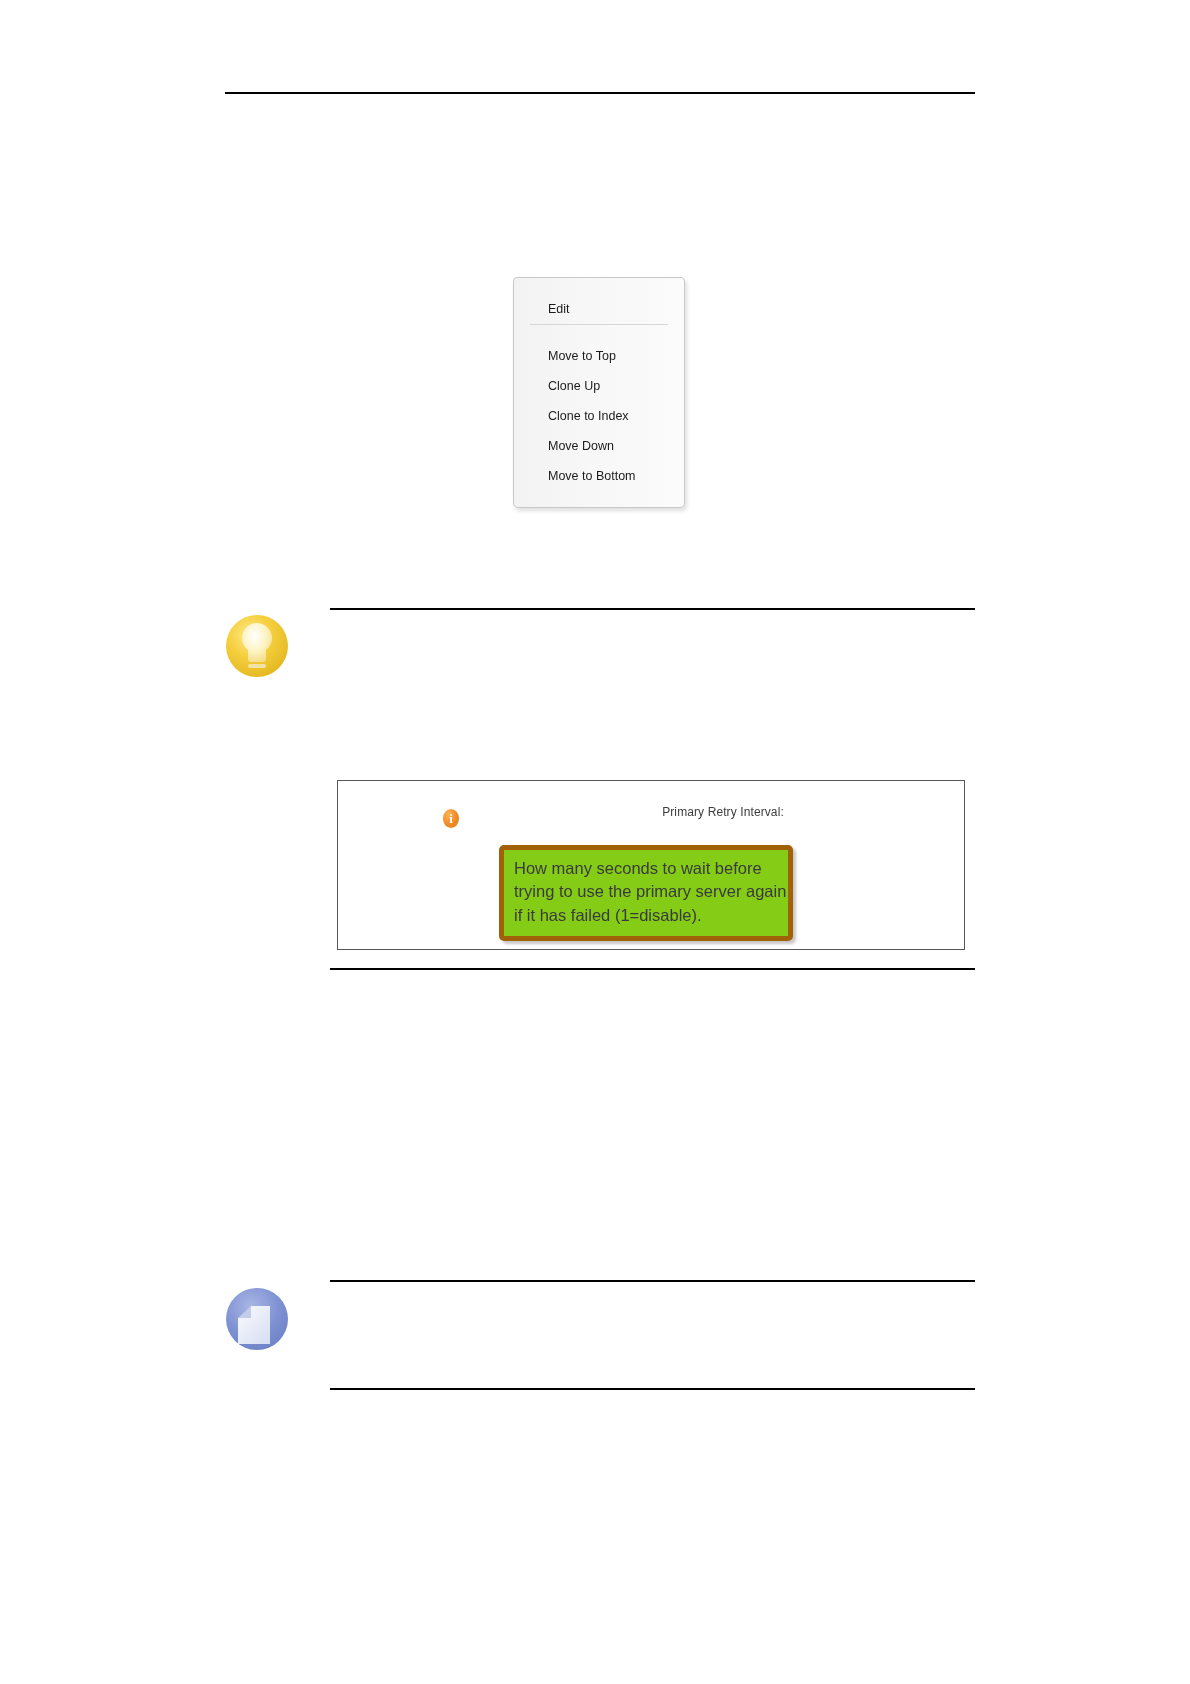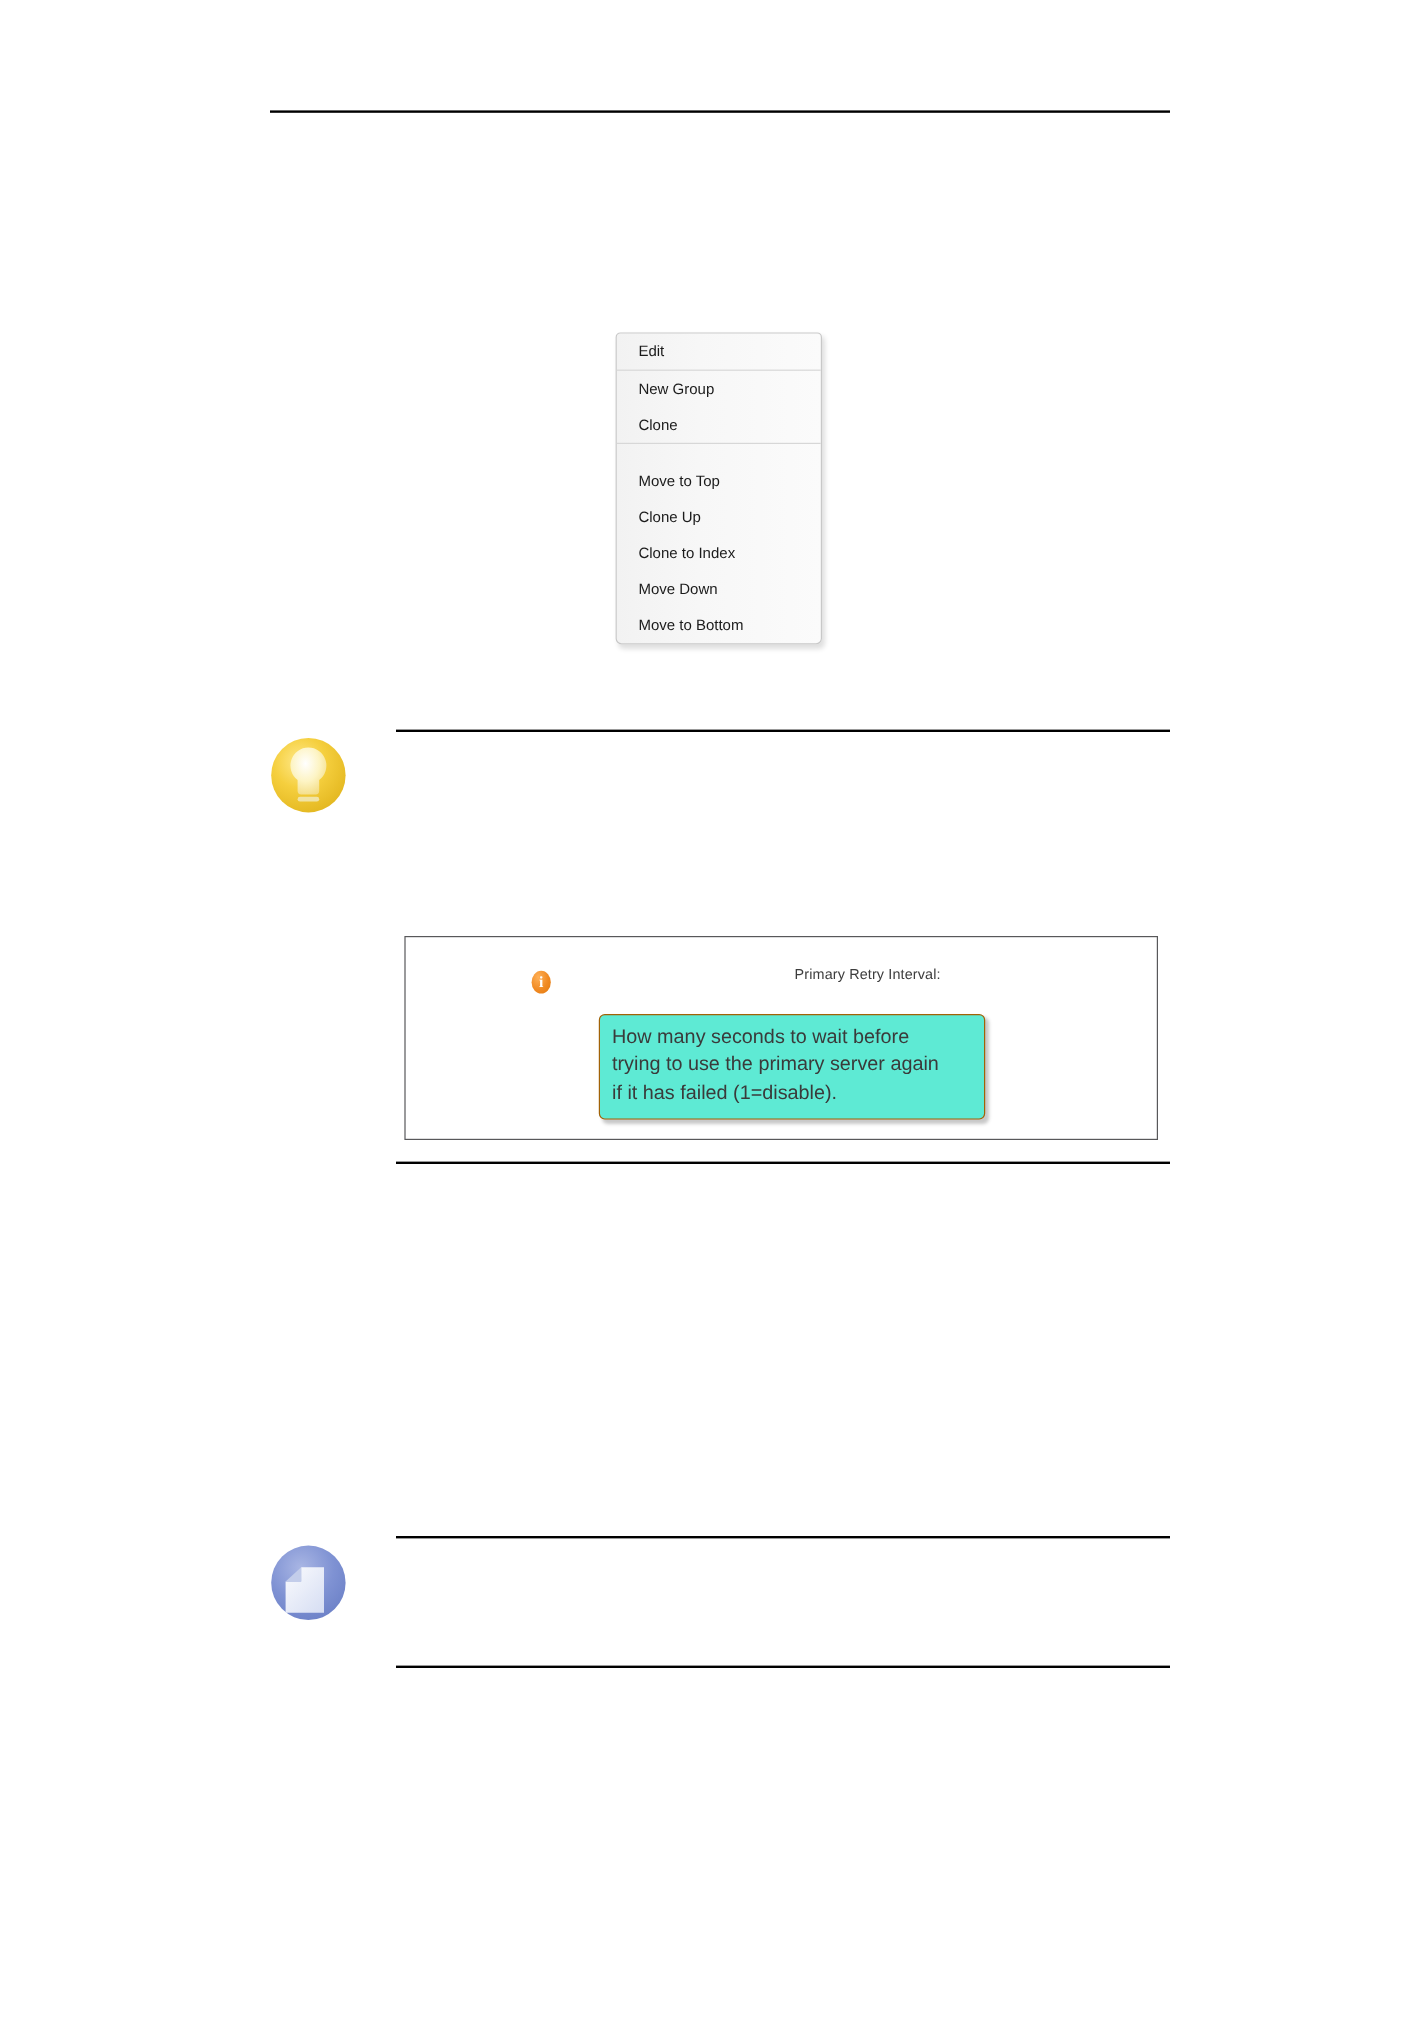--- a/index.html
+++ b/index.html
@@ -46,21 +46,21 @@
   .context-menu {
     position: absolute;
     left: 513px;
     top: 277px;
     width: 172px;
     box-sizing: border-box;
     background: linear-gradient(to right, #f2f2f2 0%, #f7f7f7 40%, #fbfbfb 100%);
     border: 1px solid #c8c8c8;
     border-radius: 4px 4px 5px 5px;
     box-shadow: 2px 3px 4px rgba(0,0,0,0.13);
-    padding: 0;
+    padding: 16px;
   }
   .menu-group {
     border-bottom: 1px solid #d7d7d7;
   }
   .menu-group:last-child {
     border-bottom: none;
     margin-top: 16px;
   }
   .menu-item {
     height: 30px;
@@ -126,24 +126,24 @@
     text-align: center;
     font-size: 12px;
     color: #3d3d3d;
     font-family: "Liberation Sans", sans-serif;
     letter-spacing: 0.1px;
   }
   .tooltip {
     position: absolute;
     left: 161px;
     top: 64px;
-    width: 322px;
+    width: 294px;
     box-sizing: border-box;
-    background: #5eead4;
-    border: 1px solid #a16207;
+    background: #84cc16;
+    border: 5px solid #a16207;
     border-radius: 5px;
     padding: 7px 10px 9px 10px;
     font-size: 16.5px;
     line-height: 1.42;
     color: #3a3a3a;
     box-shadow: 3px 3px 3px rgba(0,0,0,0.22);
     font-family: "Liberation Sans", sans-serif;
   }
   .tooltip div { white-space: nowrap; }
 </style>
@@ -152,24 +152,20 @@
 
 <div class="rule rule-top"></div>
 
 <div class="context-menu">
 
   <div class="menu-group">
     <div class="menu-item">Edit</div>
   </div>
 
 
-  <div class="menu-group">
-    <div class="menu-item">New Group</div>
-    <div class="menu-item">Clone</div>
-  </div>
 
   <div class="menu-group">
     <div class="menu-item">Move to Top</div>
     <div class="menu-item">Clone Up</div>
     <div class="menu-item">Clone to Index</div>
     <div class="menu-item">Move Down</div>
     <div class="menu-item">Move to Bottom</div>
   </div>
 
 </div>

